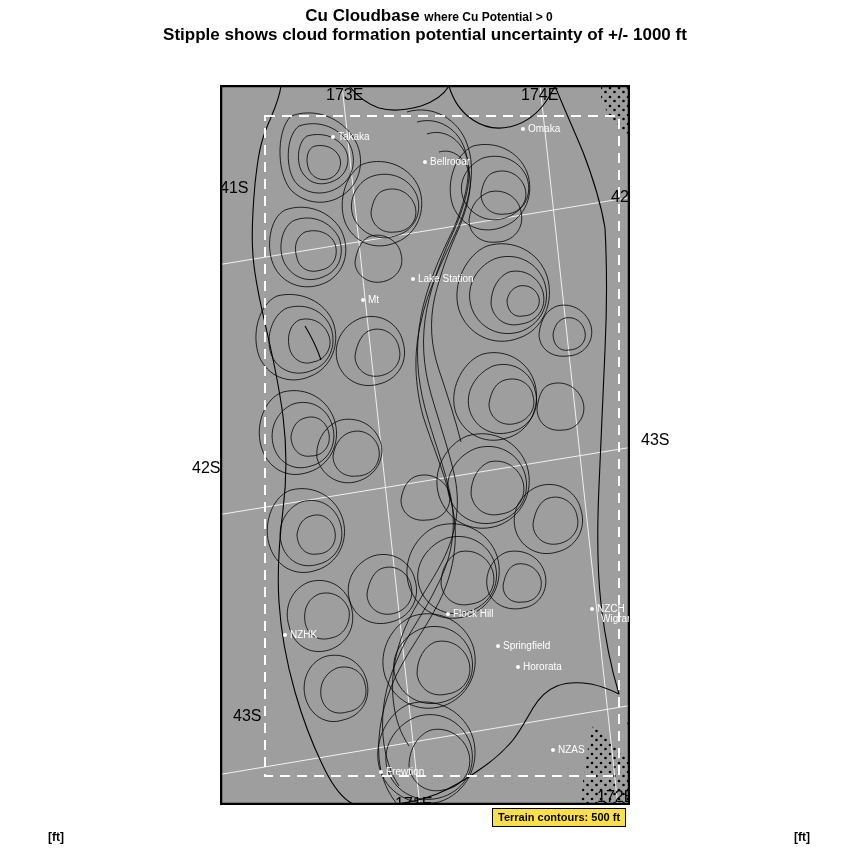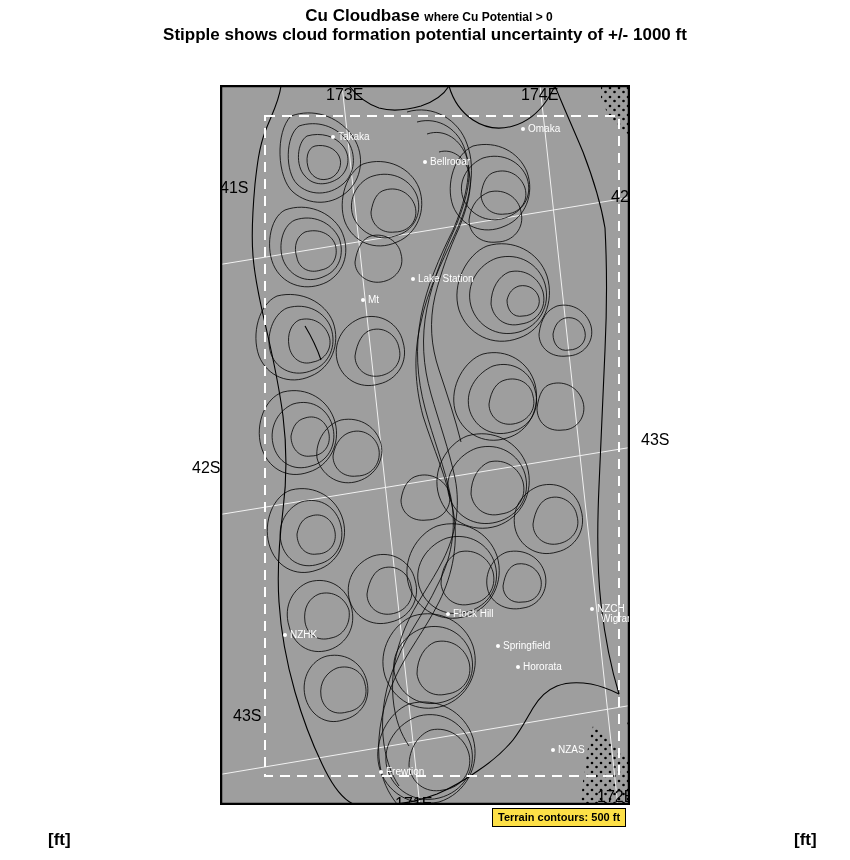--- a/index.html
+++ b/index.html
@@ -112,21 +112,21 @@
     border: 1px solid #000;
     font-size: 11px;
     font-weight: bold;
     padding: 2px 5px 3px 5px;
     white-space: nowrap;
   }
 
   
   .unit {
     position: absolute;
-    font-size: 17px;
+    font-size: 12px;
     font-weight: bold;
     top: 830px;
   }
   #unit-left { left: 48px; }
   #unit-right { left: 794px; }
 </style>
 </head>
 <body>
 
 <div id="header">

